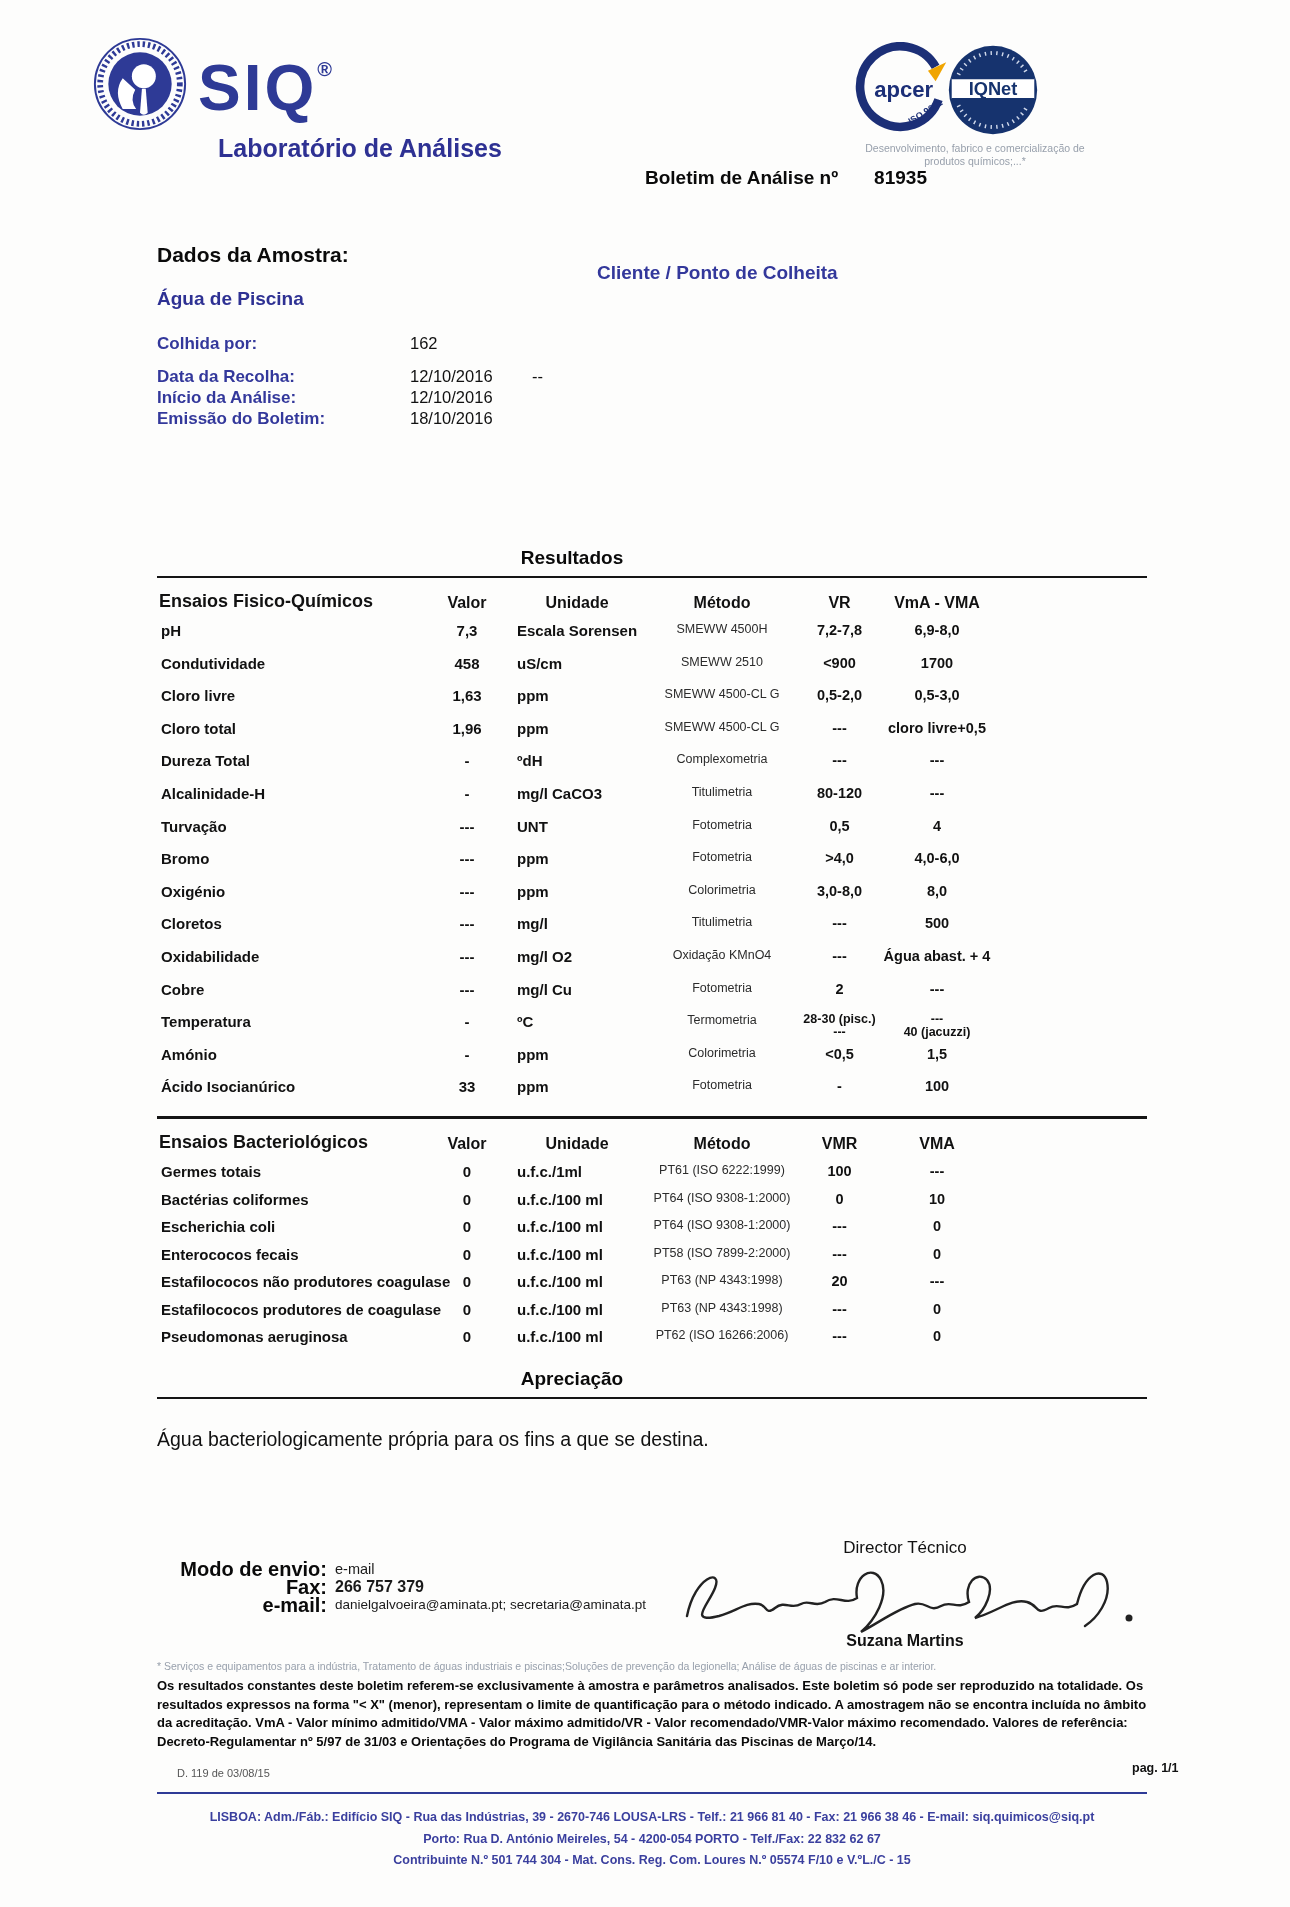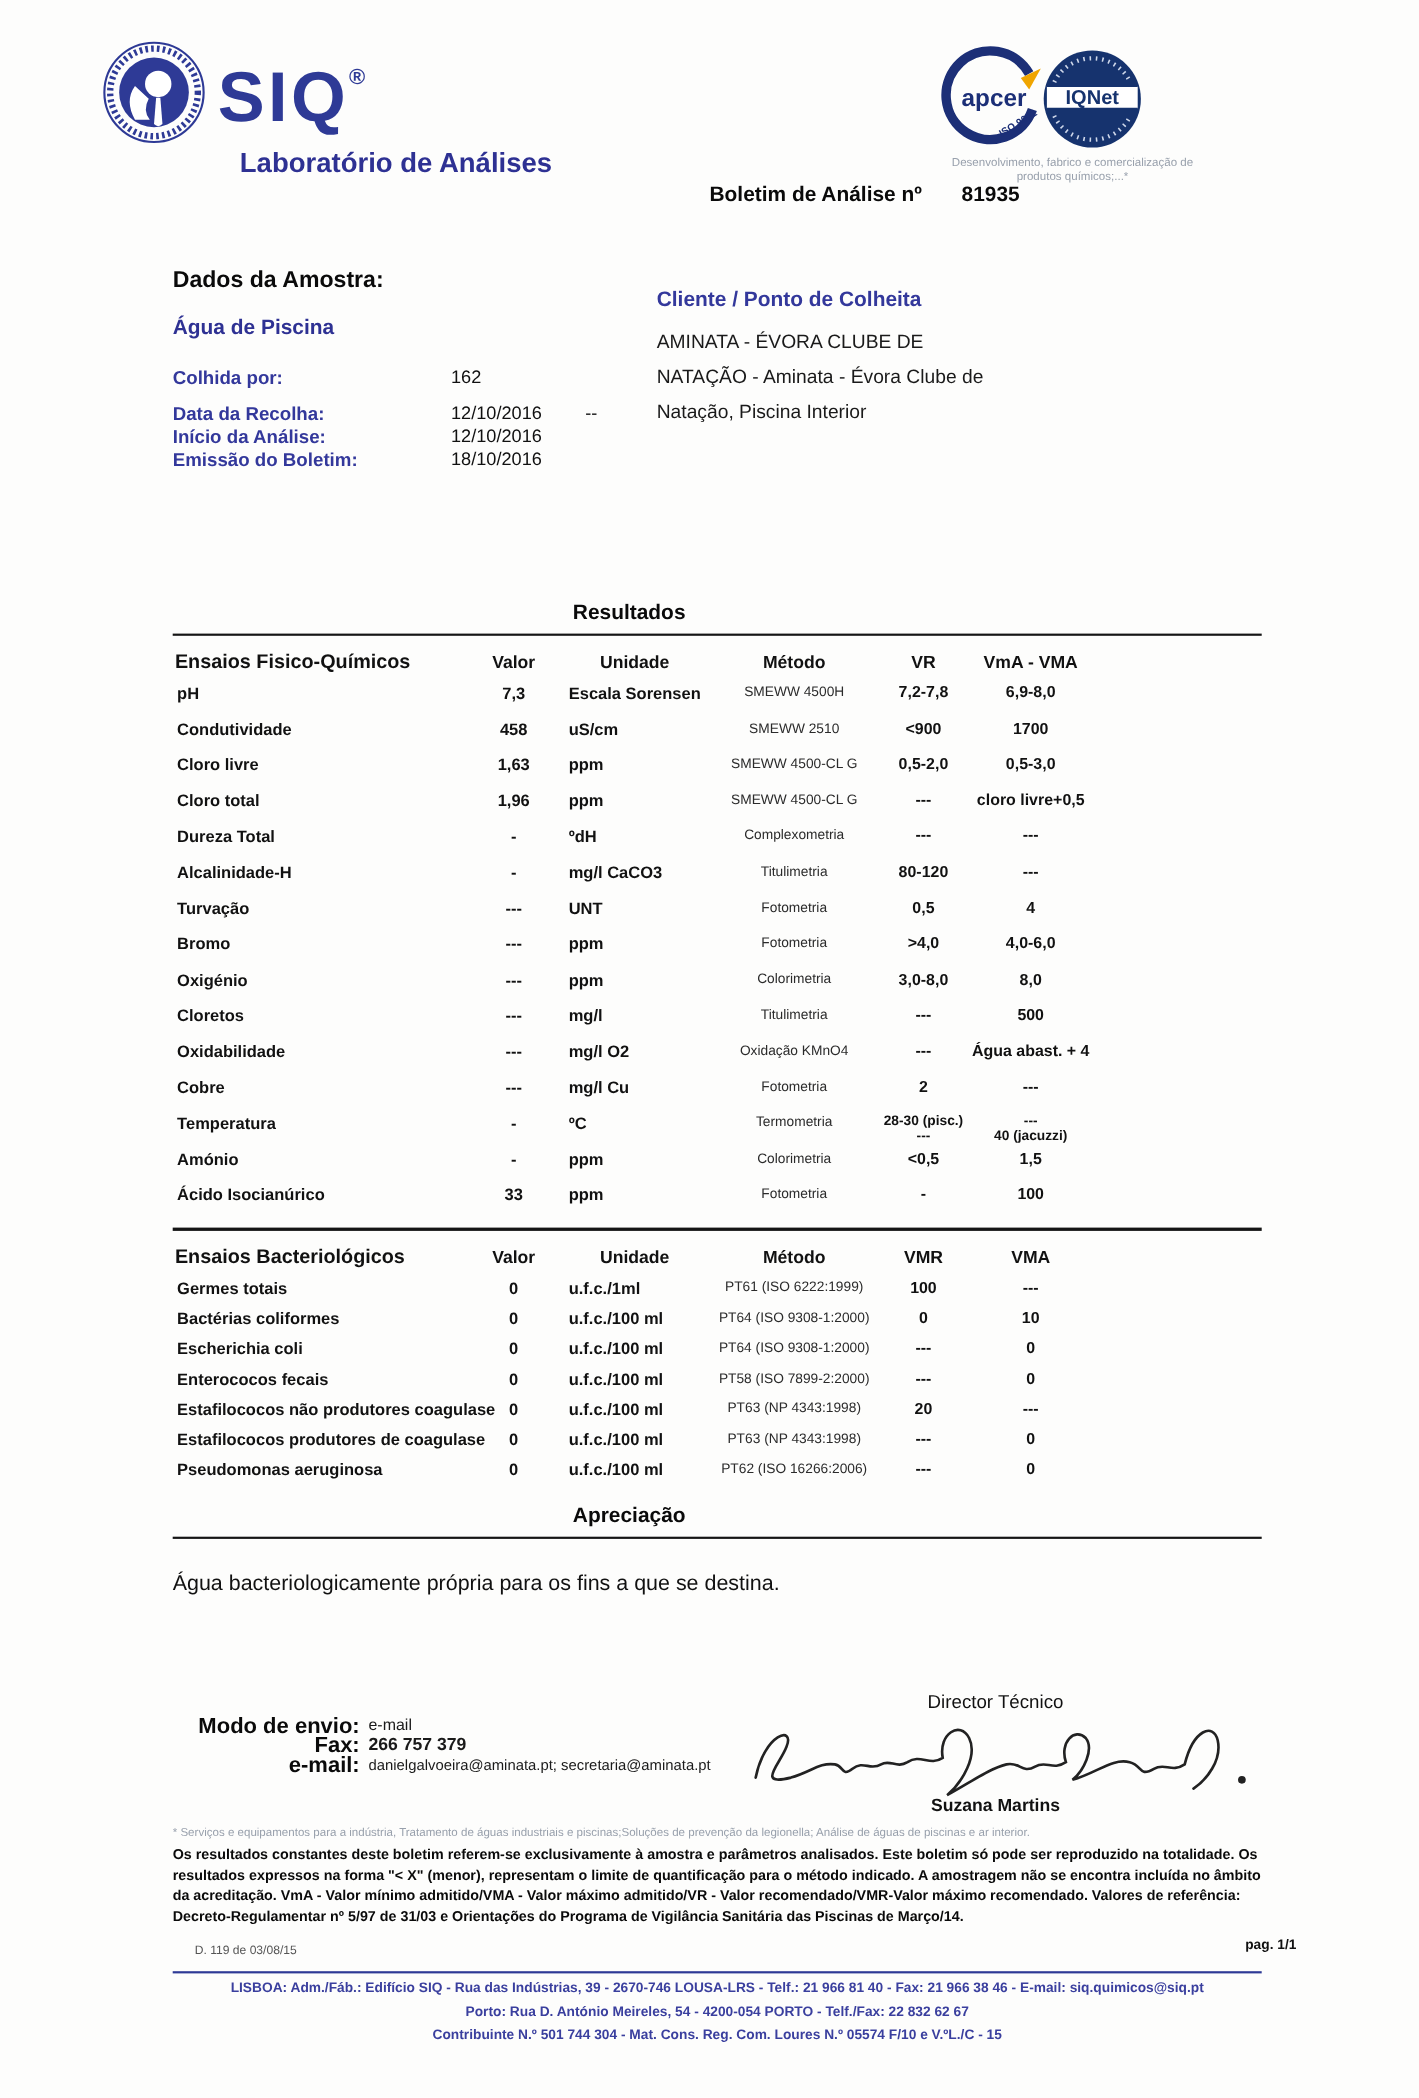--- a/index.html
+++ b/index.html
@@ -68,21 +68,21 @@
   .sig-role{font-size:17px;color:#111;}
   .sig-name{font-size:16px;font-weight:bold;margin-top:-8px;}
 
   
   .services{position:absolute;left:157px;top:1660px;font-size:10.5px;color:#98a0ac;}
   .disclaimer{position:absolute;left:157px;top:1677px;width:998px;font-size:13px;font-weight:bold;
               line-height:18.6px;color:#0a0a0a;}
   .docref{position:absolute;left:157px;top:1767px;font-size:11px;color:#555;margin-left:20px;}
   .pageno{position:absolute;left:1100px;top:1761px;font-size:12.5px;font-weight:bold;margin-left:32px;}
   .footer{position:absolute;left:157px;top:1792px;width:990px;border-top:2px solid #2e3a96;
-          padding-top:6px;text-align:center;color:#3a3f9e;font-weight:bold;}
+          padding-top:16px;text-align:center;color:#3a3f9e;font-weight:bold;}
   .f1{font-size:12.5px;}
   .f2{font-size:12.5px;margin-top:8px;}
   .f3{font-size:12.5px;margin-top:7px;}
 </style>
 </head>
 <body>
 
 <div class="page">
 
   <div class="siq-logo">
@@ -145,25 +145,20 @@
       <span class="val">12/10/2016</span>
     </div>
     <div class="srow row-tight">
       <span class="lbl">Emissão do Boletim:</span>
       <span class="val">18/10/2016</span>
     </div>
   </div>
 
   <div class="client">
     <div class="client-title">Cliente / Ponto de Colheita</div>
-    <div class="client-lines">
-      <div class="client-line">AMINATA - ÉVORA CLUBE DE</div>
-      <div class="client-line">NATAÇÃO - Aminata - Évora Clube de</div>
-      <div class="client-line">Natação, Piscina Interior</div>
-    </div>
   </div>
 
   <div class="results">
     <div class="center-title">Resultados</div>
     <div class="rule"></div>
 
     <div class="thead">
       <div class="h1">Ensaios Fisico-Químicos</div>
       <div class="hc">Valor</div>
       <div class="hc">Unidade</div>

